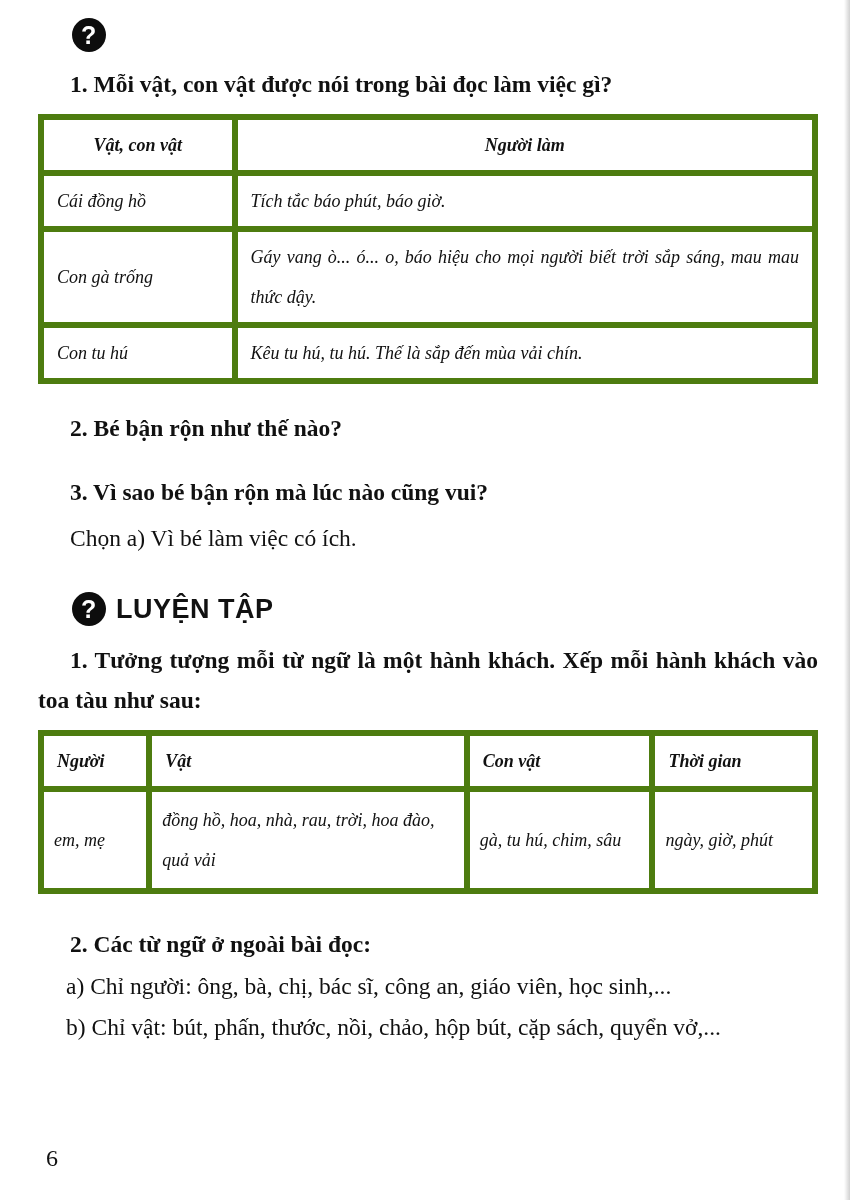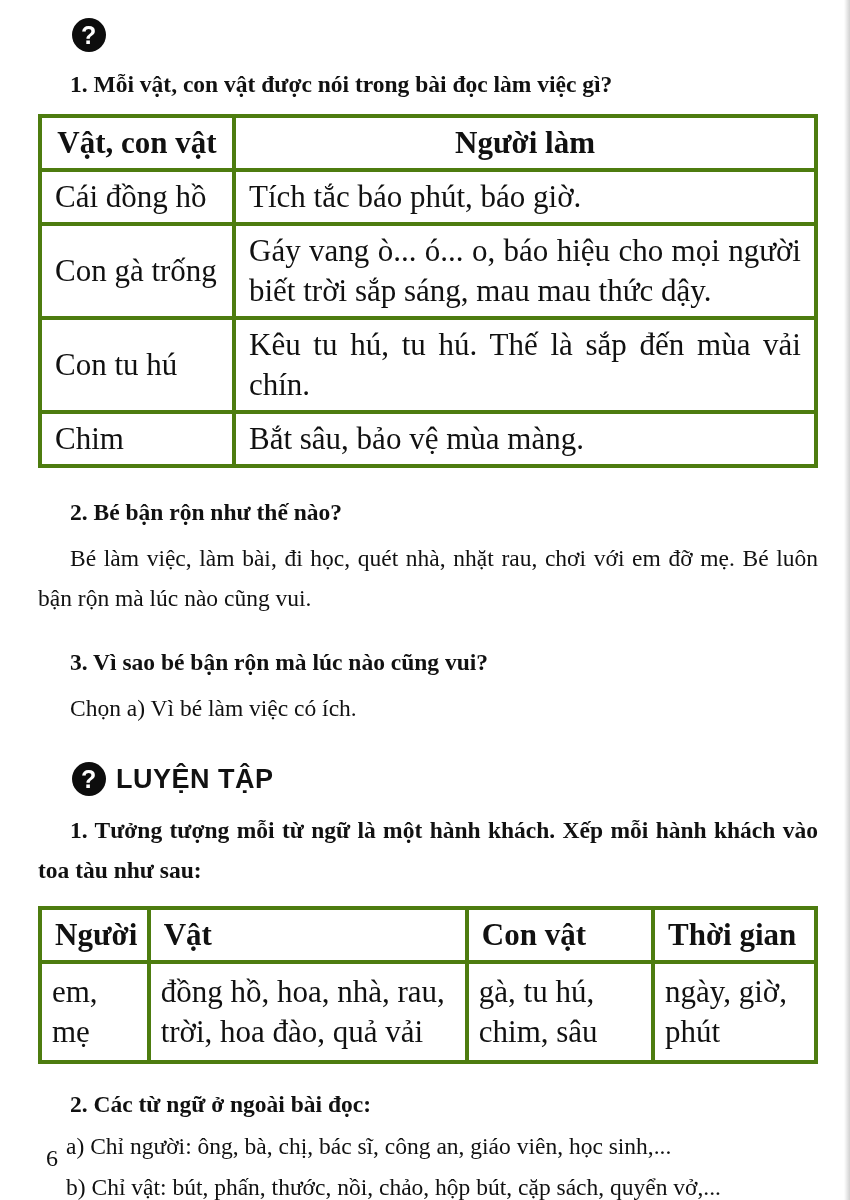--- a/index.html
+++ b/index.html
@@ -55,48 +55,49 @@
     font-weight: bold;
     font-size: 23.5px;
     line-height: 40px;
     text-indent: 32px;
     text-align: justify;
     margin: 0;
   }
   .mt-q1   {  margin-bottom: 10px; }
   .mt-q2   { margin-top: 24px; }
   .mt-q3   { margin-top: 24px; }
-  .mt-ltq1 { margin-top: 12px; margin-bottom: 16px; }
-  .mt-ltq2 { margin-top: 20px; }
+  .mt-ltq1 { margin-top: 12px; margin-bottom: 10px; }
+  .mt-ltq2 { margin-top: 30px; }
   .para {
     font-size: 23.5px;
     line-height: 40px;
     text-align: justify;
     text-indent: 32px;
     margin: 6px 0 0 0;
   }
   .answer-list { margin: 2px 0 0 0; }
   .answer-list .item {
     font-size: 23.5px;
     line-height: 41px;
     text-indent: 28px;
     margin: 0;
   }
   table {
     border-collapse: collapse;
     width: 780px;
     table-layout: fixed;
   }
   th, td {
-    border: 4px solid #4d7c0f;
-    font-size: 31px;
+    border: 6px solid #4d7c0f;
+    font-size: 18px;
     line-height: 40px;
     padding: 5px 13px;
     vertical-align: middle;
     box-sizing: border-box;
+    font-style: italic;
   }
   th { font-weight: bold; text-align: center; }
   .t1 .col-a { width: 25%; }
   .t1 td.cell-desc { text-align: justify; margin-left: 40px; }
   .t2 th, .t2 td { text-align: left; }
   .t2 .col-1 { width: 14%; }
   .t2 .col-2 { width: 41%; }
   .t2 .col-3 { width: 24%; }
   .t2 .col-4 { width: 21%; }
   .t2 td { padding: 8px 10px; }
@@ -137,29 +138,24 @@
           <td class="cell-desc">Tích tắc báo phút, báo giờ.</td>
         </tr>
         <tr>
           <td>Con gà trống</td>
           <td class="cell-desc">Gáy vang ò... ó... o, báo hiệu cho mọi người biết trời sắp sáng, mau mau thức dậy.</td>
         </tr>
         <tr>
           <td>Con tu hú</td>
           <td class="cell-desc">Kêu tu hú, tu hú. Thế là sắp đến mùa vải chín.</td>
         </tr>
-        <tr>
-          <td>Chim</td>
-          <td class="cell-desc">Bắt sâu, bảo vệ mùa màng.</td>
-        </tr>
       </tbody>
     </table>
 
     <p class="q-heading mt-q2">2. Bé bận rộn như thế nào?</p>
-    <p class="para">Bé làm việc, làm bài, đi học, quét nhà, nhặt rau, chơi với em đỡ mẹ. Bé luôn bận rộn mà lúc nào cũng vui.</p>
 
     <p class="q-heading mt-q3">3. Vì sao bé bận rộn mà lúc nào cũng vui?</p>
     <p class="para">Chọn a) Vì bé làm việc có ích.</p>
 
     <div class="section-header second">
       <span class="qicon">?</span>
       <span>LUYỆN TẬP</span>
     </div>
 
     <p class="q-heading mt-ltq1">1. Tưởng tượng mỗi từ ngữ là một hành khách. Xếp mỗi hành khách vào toa tàu như sau:</p>

